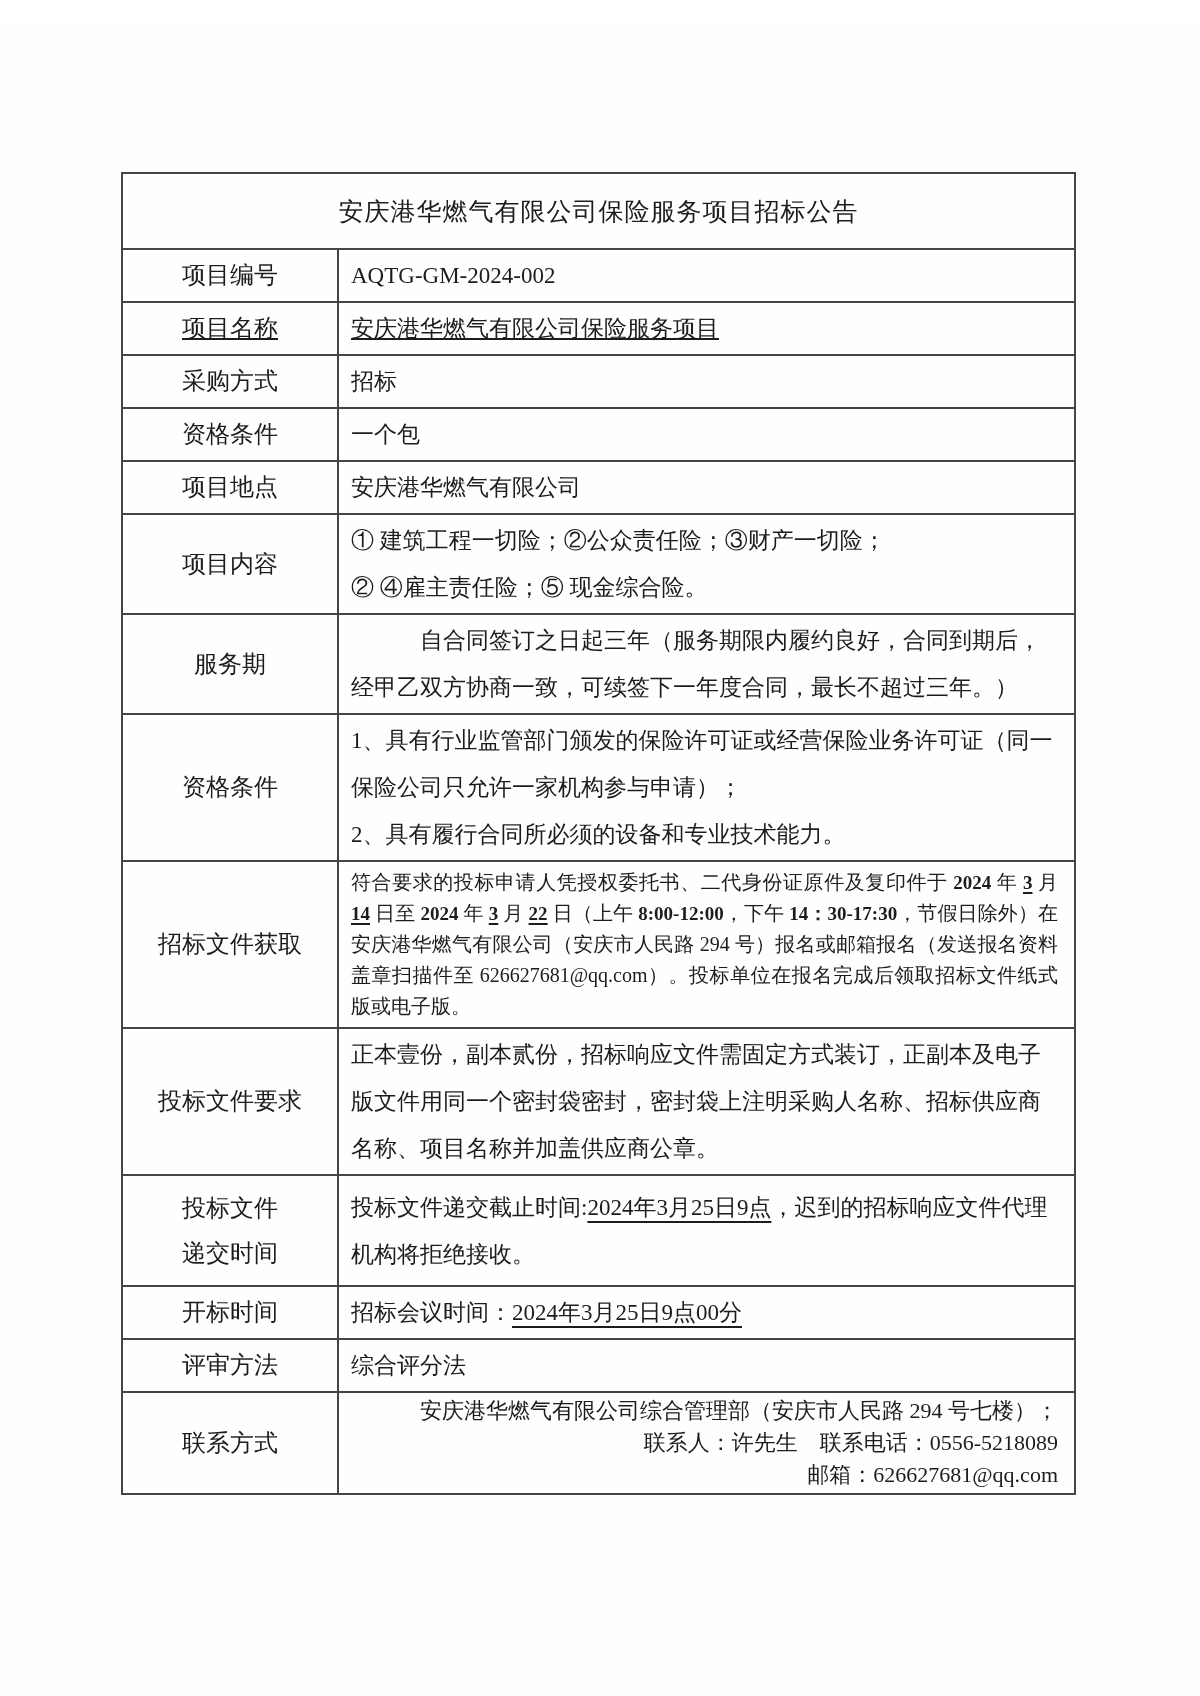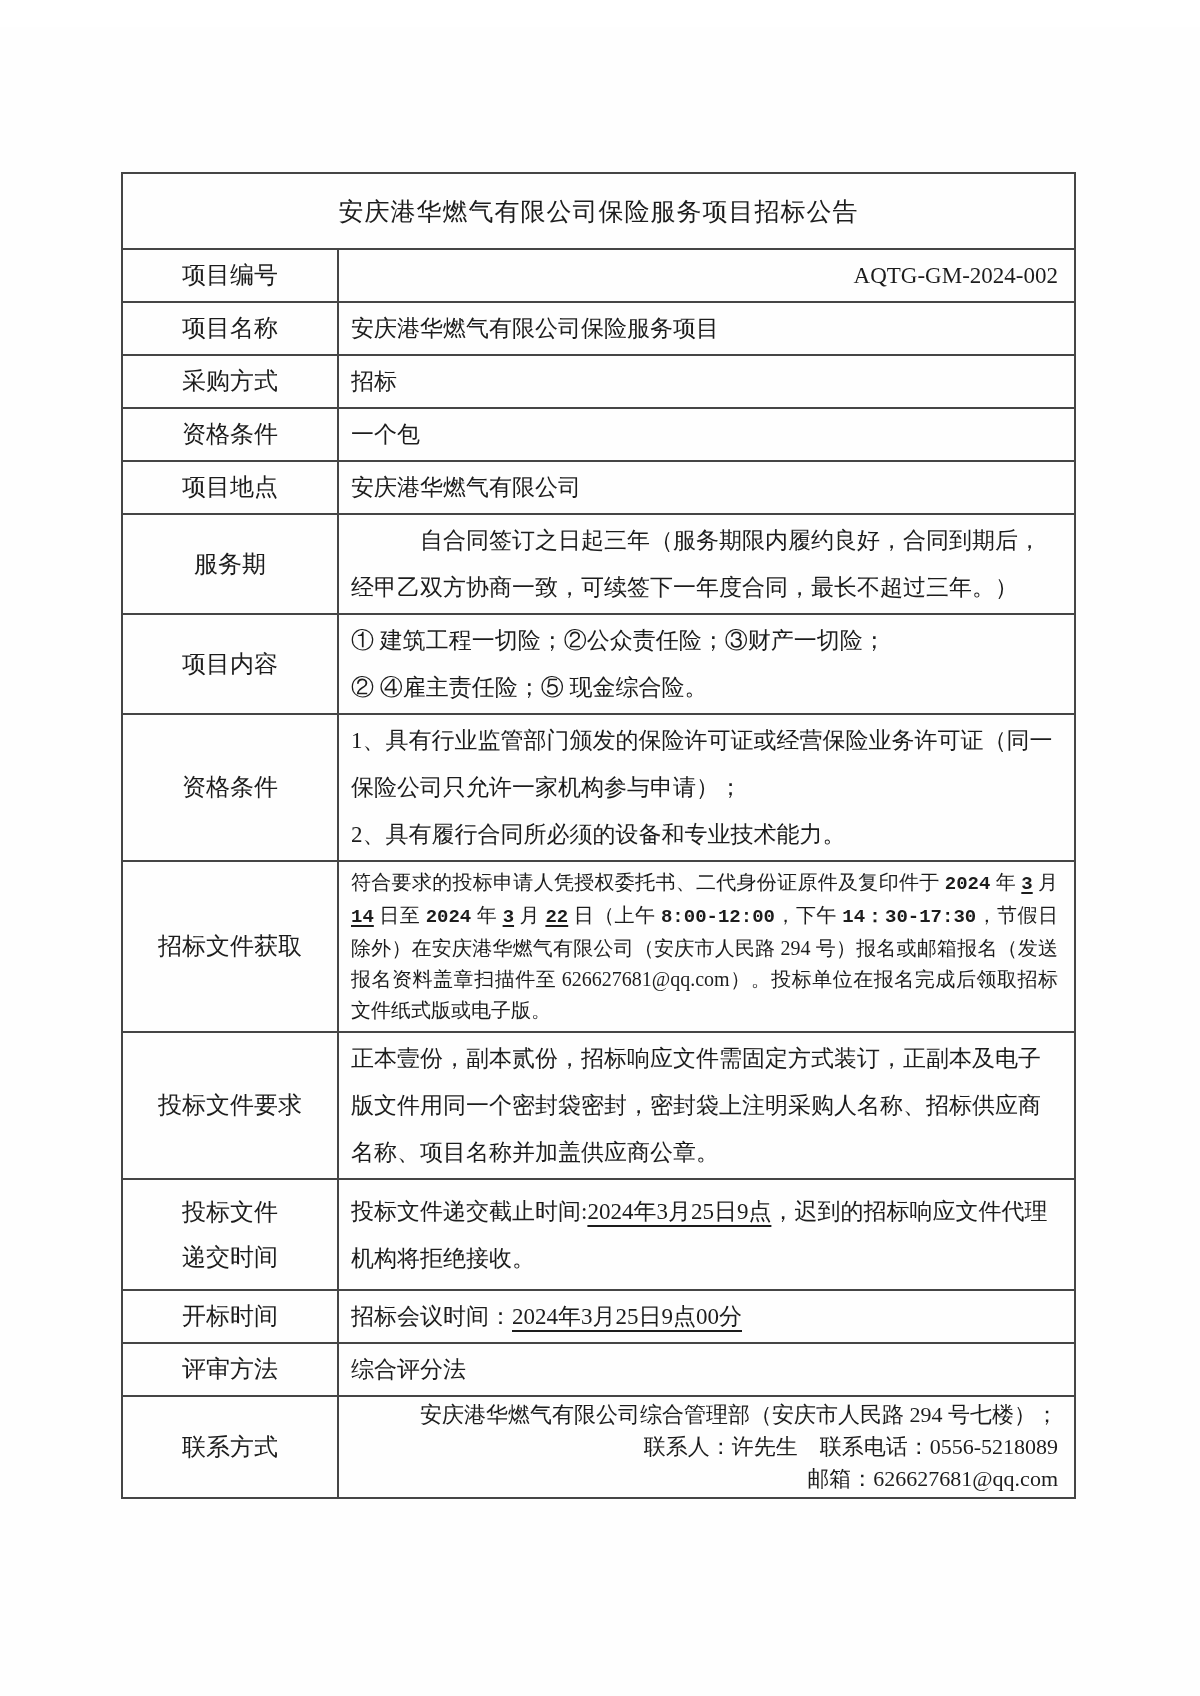--- a/index.html
+++ b/index.html
@@ -44,42 +44,42 @@
     padding: 0 4px;
     border-radius: 14px;
   }
   .value-cell {
     padding: 2px 16px 2px 12px;
     font-size: 23px;
     line-height: 47px;
   }
   .value-cell .para { margin: 0; }
   .value-cell .para.indent { text-indent: 3em; }
-  .value-cell.center { text-align: right; }
+  .value-cell.center { text-align: left; }
   .value-cell.dense {
     font-size: 20px;
     line-height: 31px;
     text-align: justify;
     padding-top: 5px;
     padding-bottom: 5px;
   }
   .value-cell.contact {
     font-size: 22px;
     line-height: 32px;
     text-align: right;
   }
   .value-cell.small { font-size: 21px; }
   .seg.b { font-weight: 700; }
   .seg.u {
     text-decoration: underline;
     text-decoration-thickness: 2px;
     text-underline-offset: 6px;
   }
   .dense .seg.u { text-underline-offset: 3px; }
-  .seg.s { font-family: Liberation Mono, monospace; font-size: 0.95em; }
+  .seg.s { font-family: Liberation Serif, serif; font-size: 0.95em; }
 </style>
 </head>
 <body>
 
 <div class="page">
   <table class="doc-table">
     <colgroup>
       <col style="width:216px">
       <col style="width:737px">
     </colgroup>
@@ -89,21 +89,21 @@
       </tr>
 
     <tr style="height: 48px;">
           <td class="label-cell">
             <div class="label-line">项目编号</div>
           </td>
           <td class="value-cell center">
             <div class="para"><span class="seg">AQTG-GM-2024-002</span></div>
           </td>
         </tr>
-        <tr style="height: 50px;">
+        <tr style="height: 50px; text-decoration: underline;">
           <td class="label-cell">
             <div class="label-line">项目名称</div>
           </td>
           <td class="value-cell">
             <div class="para"><span class="seg">安庆港华燃气有限公司保险服务项目</span></div>
           </td>
         </tr>
         <tr style="height: 48px; padding-left: 16px;">
           <td class="label-cell">
             <div class="label-line">采购方式</div>
@@ -119,37 +119,37 @@
           <td class="value-cell">
             <div class="para"><span class="seg">一个包</span></div>
           </td>
         </tr>
         <tr style="height: 48px;">
           <td class="label-cell">
             <div class="label-line">项目地点</div>
           </td>
           <td class="value-cell">
             <div class="para"><span class="seg">安庆港华燃气有限公司</span></div>
-          </td>
-        </tr>
-        <tr style="height: 95px;">
-          <td class="label-cell">
-            <div class="label-line">服务期</div>
-          </td>
-          <td class="value-cell">
-            <div class="para indent"><span class="seg">自合同签订之日起三年（服务期限内履约良好，合同到期后，经甲乙双方协商一致，可续签下一年度合同，最长不超过三年。）</span></div>
           </td>
         </tr>
         <tr style="height: 94px;">
           <td class="label-cell">
             <div class="label-line">项目内容</div>
           </td>
           <td class="value-cell">
             <div class="para"><span class="seg">① 建筑工程一切险；②公众责任险；③财产一切险；</span></div>
             <div class="para"><span class="seg">② ④雇主责任险；⑤ 现金综合险。</span></div>
+          </td>
+        </tr>
+        <tr style="height: 95px;">
+          <td class="label-cell">
+            <div class="label-line">服务期</div>
+          </td>
+          <td class="value-cell">
+            <div class="para indent"><span class="seg">自合同签订之日起三年（服务期限内履约良好，合同到期后，经甲乙双方协商一致，可续签下一年度合同，最长不超过三年。）</span></div>
           </td>
         </tr>
         <tr style="height: 145px;">
           <td class="label-cell">
             <div class="label-line">资格条件</div>
           </td>
           <td class="value-cell">
             <div class="para"><span class="seg">1、具有行业监管部门颁发的保险许可证或经营保险业务许可证（同一保险公司只允许一家机构参与申请）；</span></div>
             <div class="para"><span class="seg">2、具有履行合同所必须的设备和专业技术能力。</span></div>
           </td>

